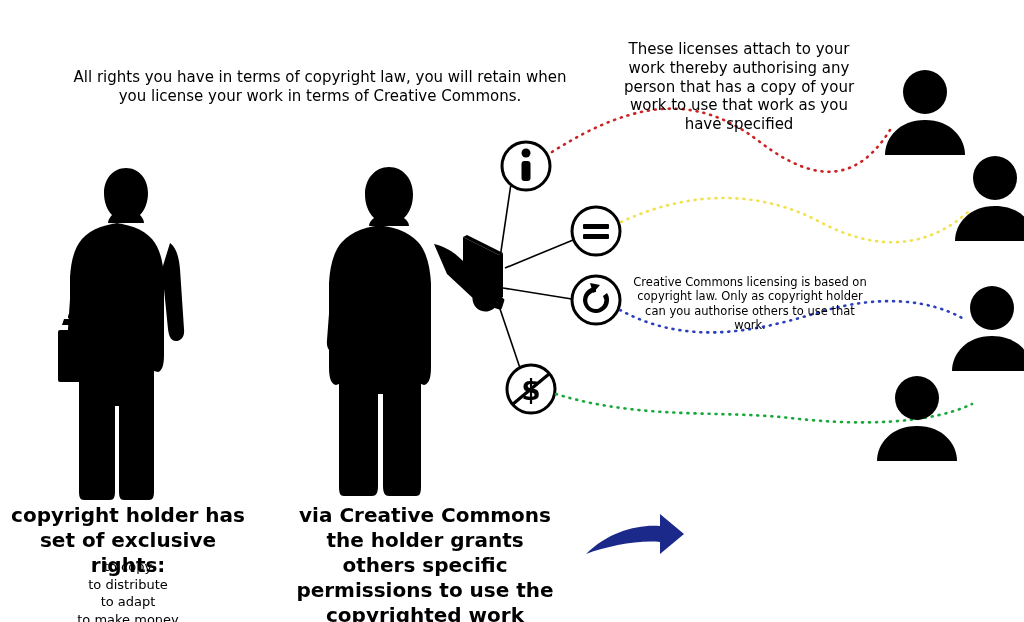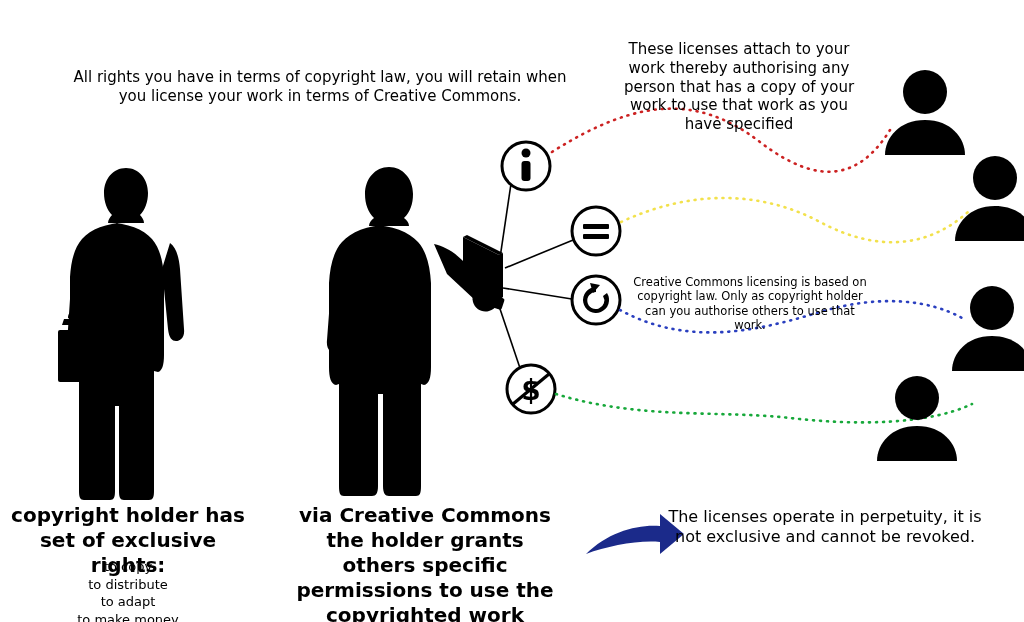--- a/index.html
+++ b/index.html
@@ -147,15 +147,14 @@
   <div class="txt" id="intro-text">All rights you have in terms of copyright law, you will retain when you license your work in terms of Creative Commons.</div>
   <div class="txt" id="attach-text">These licenses attach to your work thereby authorising any person that has a copy of your work to use that work as you have specified</div>
   <div class="txt" id="basis-text">Creative Commons licensing is based on copyright law. Only as copyright holder can you authorise others to use that work.</div>
 
   <div class="txt" id="caption-left">copyright holder has set of exclusive rights:</div>
   <div class="txt" id="caption-left-list" style="white-space:pre-line;">to copy
 to distribute
 to adapt
 to make money</div>
   <div class="txt" id="caption-mid">via Creative Commons the holder grants others specific permissions to use the copyrighted work</div>
-  <div class="txt" id="caption-right">The licenses operate in perpetuity, it is not exclusive and cannot be revoked.</div>
 
 </div>
 
 </body></html>

